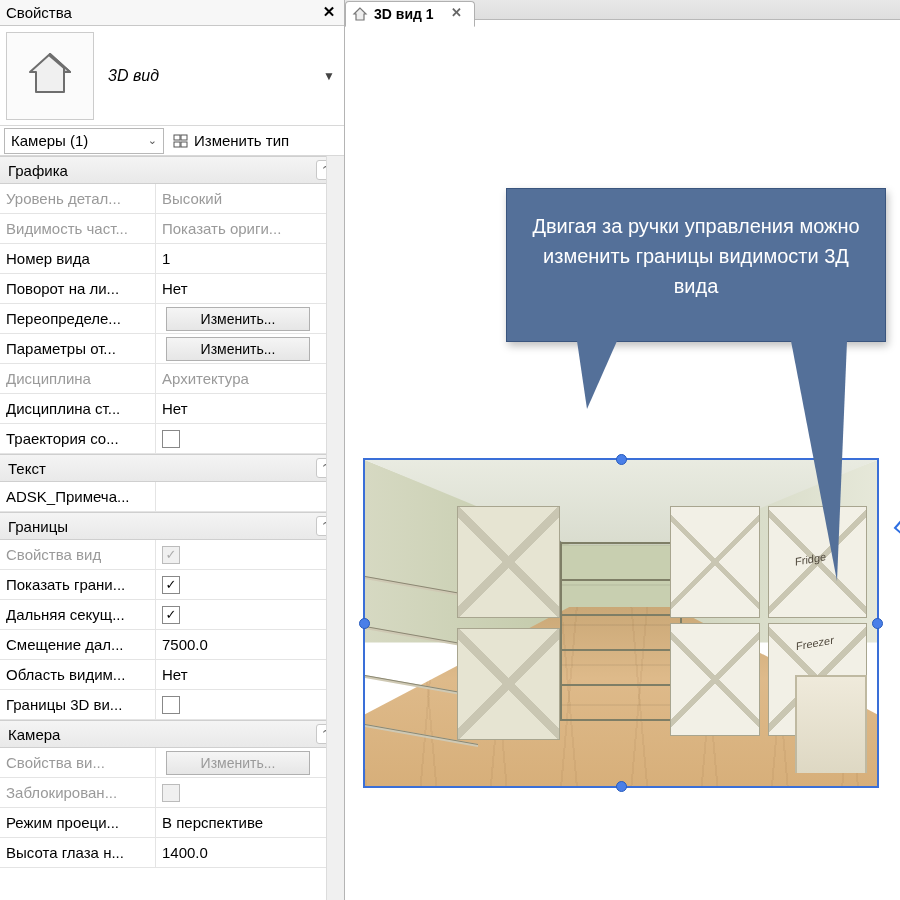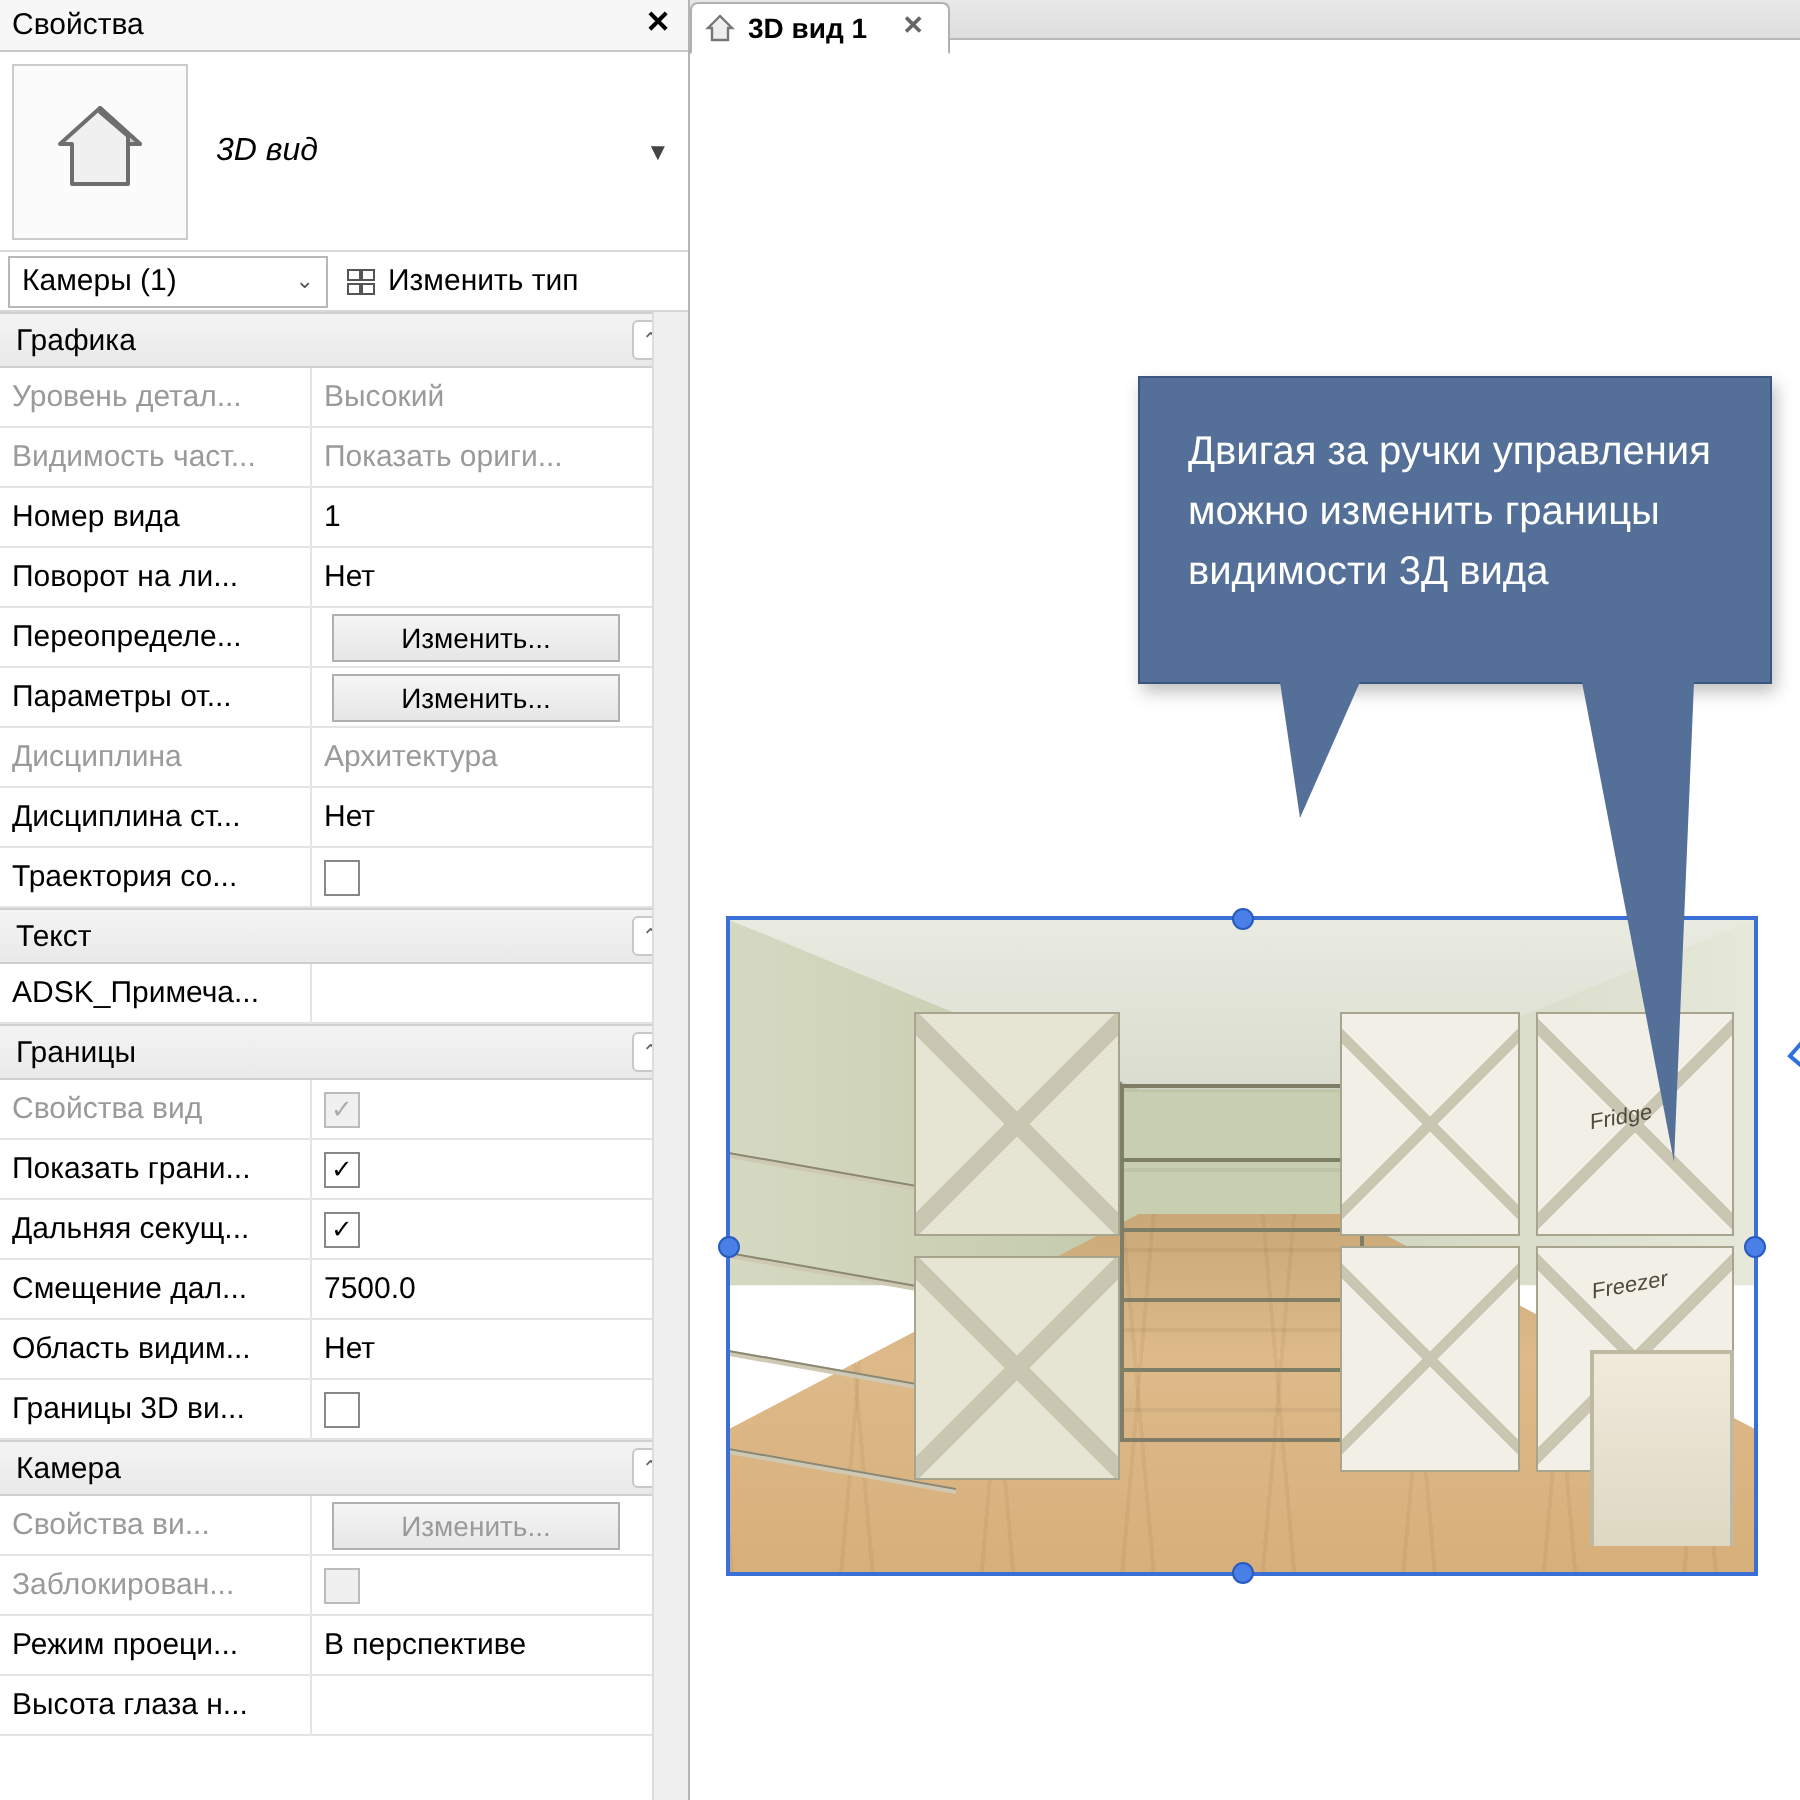--- a/index.html
+++ b/index.html
@@ -292,26 +292,27 @@
     position: absolute; left: 0; right: 0;
     background: #e6e4d2; border: 1px solid #a8a58f;
     background-image: linear-gradient(45deg, transparent 47%, #c9c6b2 47% 53%, transparent 53%),
                       linear-gradient(-45deg, transparent 47%, #c9c6b2 47% 53%, transparent 53%);
   }
 
   
   .callout {
     position: absolute;
     right: 14px; top: 160px;
-    width: 317px;
+    width: 380px;
     background: #547099;
     border: 1px solid #3a557e;
     color: #fff;
     padding: 22px 24px 40px 24px;
     font-size: 20px;
+    text-align: center;
     line-height: 1.5;
     box-shadow: 2px 4px 8px rgba(0,0,0,.25);
   }
   .callout::after, .callout::before {
     content: ""; position: absolute; width: 0; height: 0;
     border-style: solid;
   }
   .callout::after {
     left: 70px; bottom: -68px;
     border-width: 68px 30px 0 10px;
@@ -493,20 +494,23 @@
         </div>
       </div>
       <div class="row">
         <div class="label">Режим проеци...</div>
         <div class="value">
           <span class="value-input">В перспективе</span>
         </div>
       </div>
       <div class="row">
         <div class="label">Высота глаза н...</div>
+        <div class="value">
+          <span class="value-input">1400.0</span>
+        </div>
       </div>
     </div>
 </div>
 
 <div class="viewport">
   <div class="tabbar">
     <div class="tab">
       <span class="house-ico">
         <svg viewBox="0 0 16 16">
             <polygon points="8,2 2,8 4,8 4,14 12,14 12,8 14,8" fill="#eee" stroke="#777" stroke-width="1.2"></polygon>

